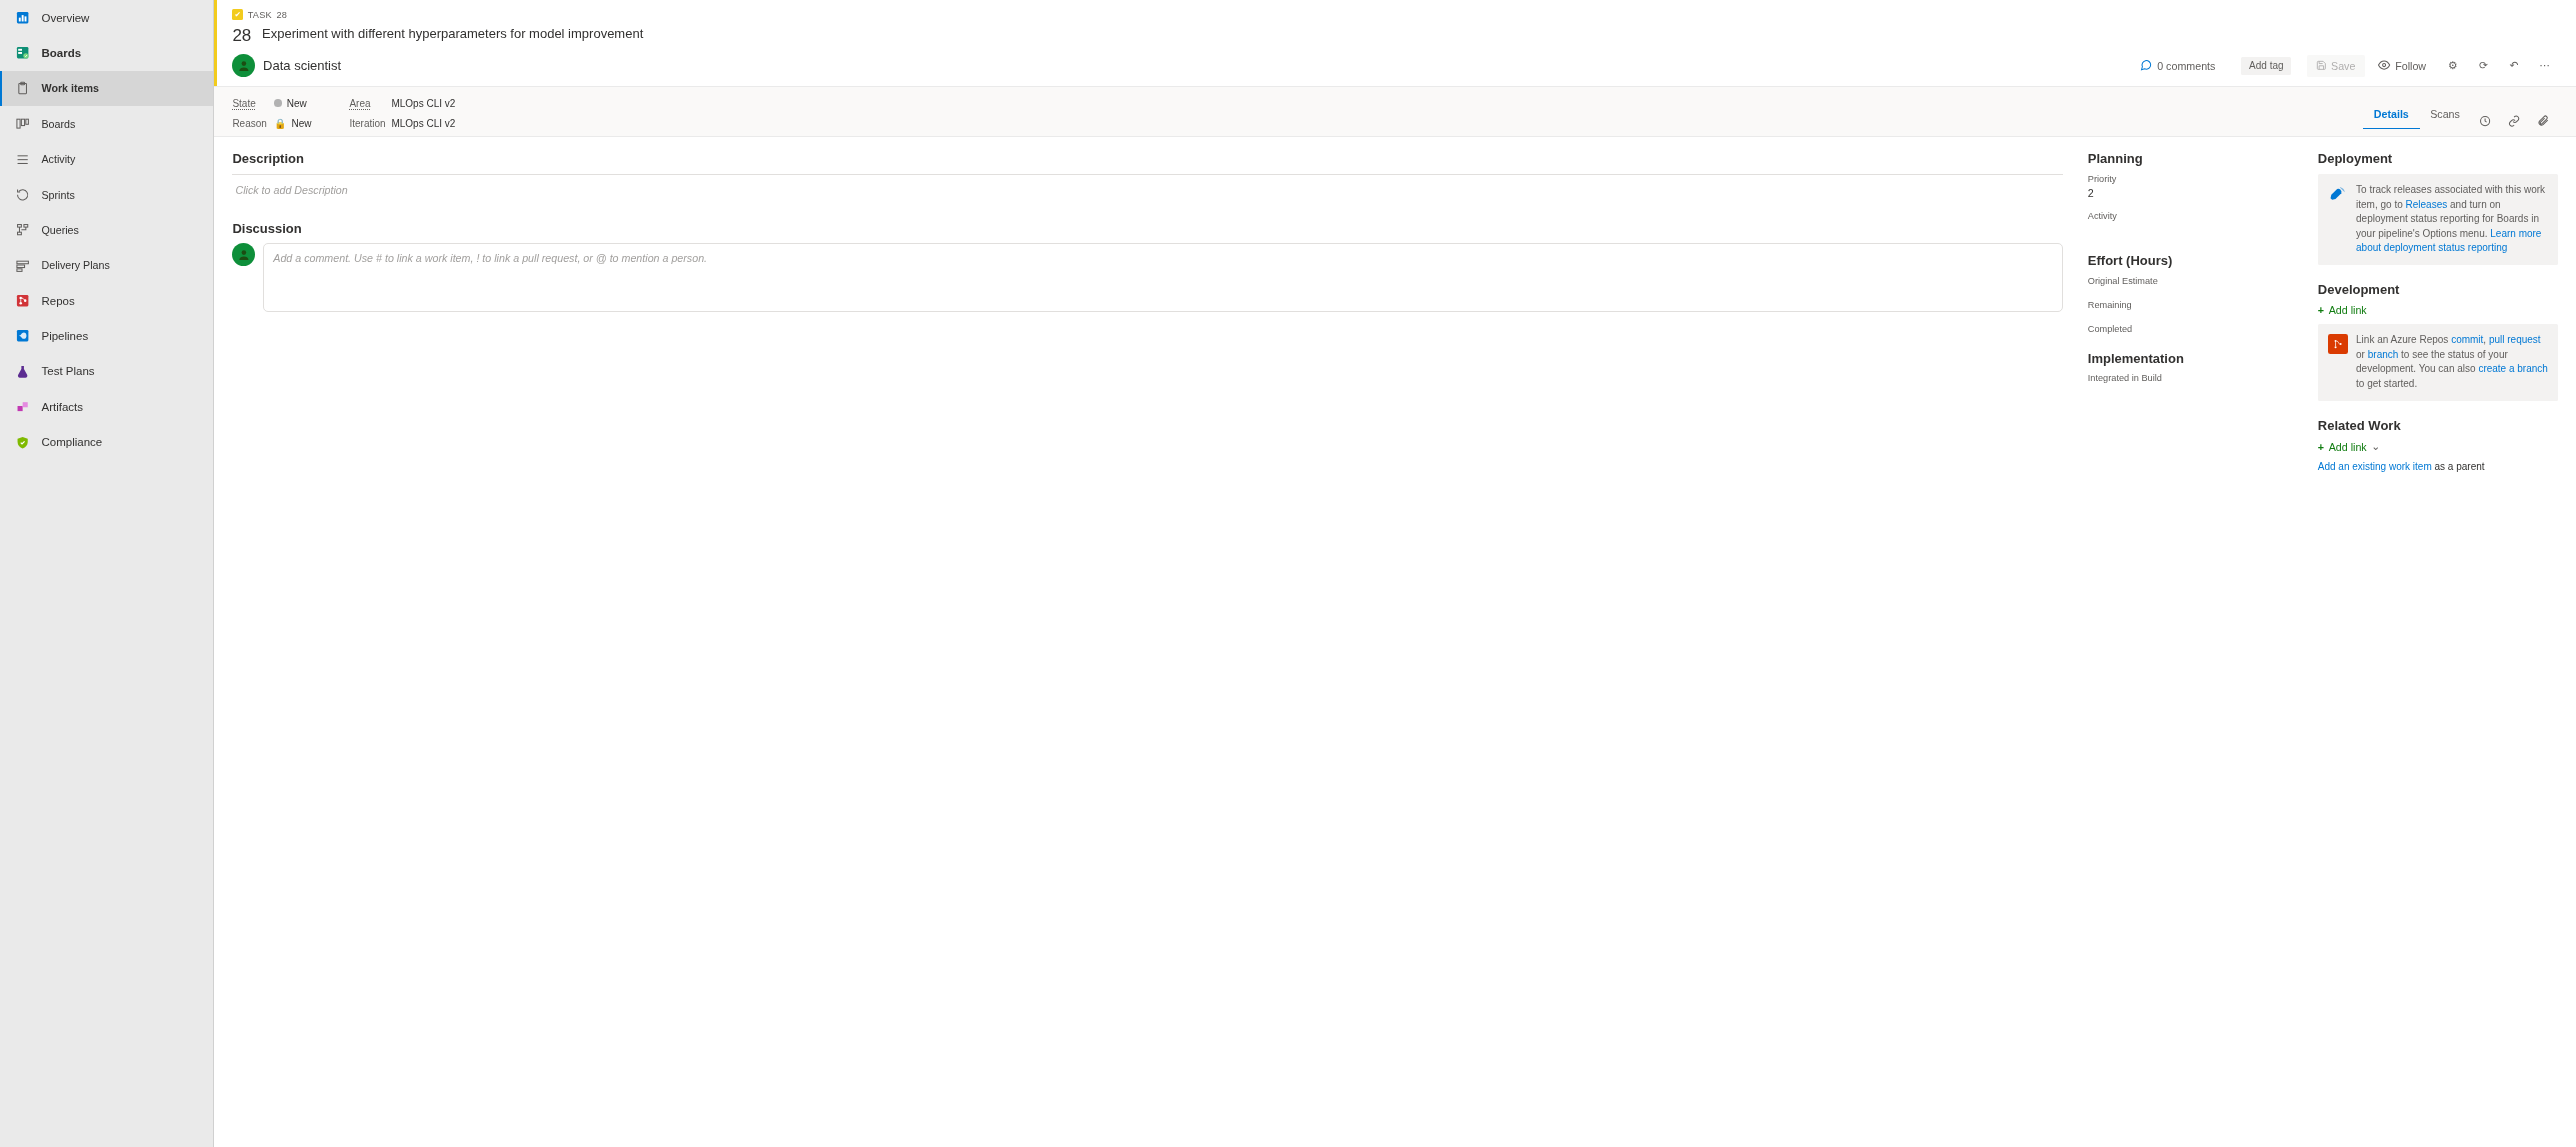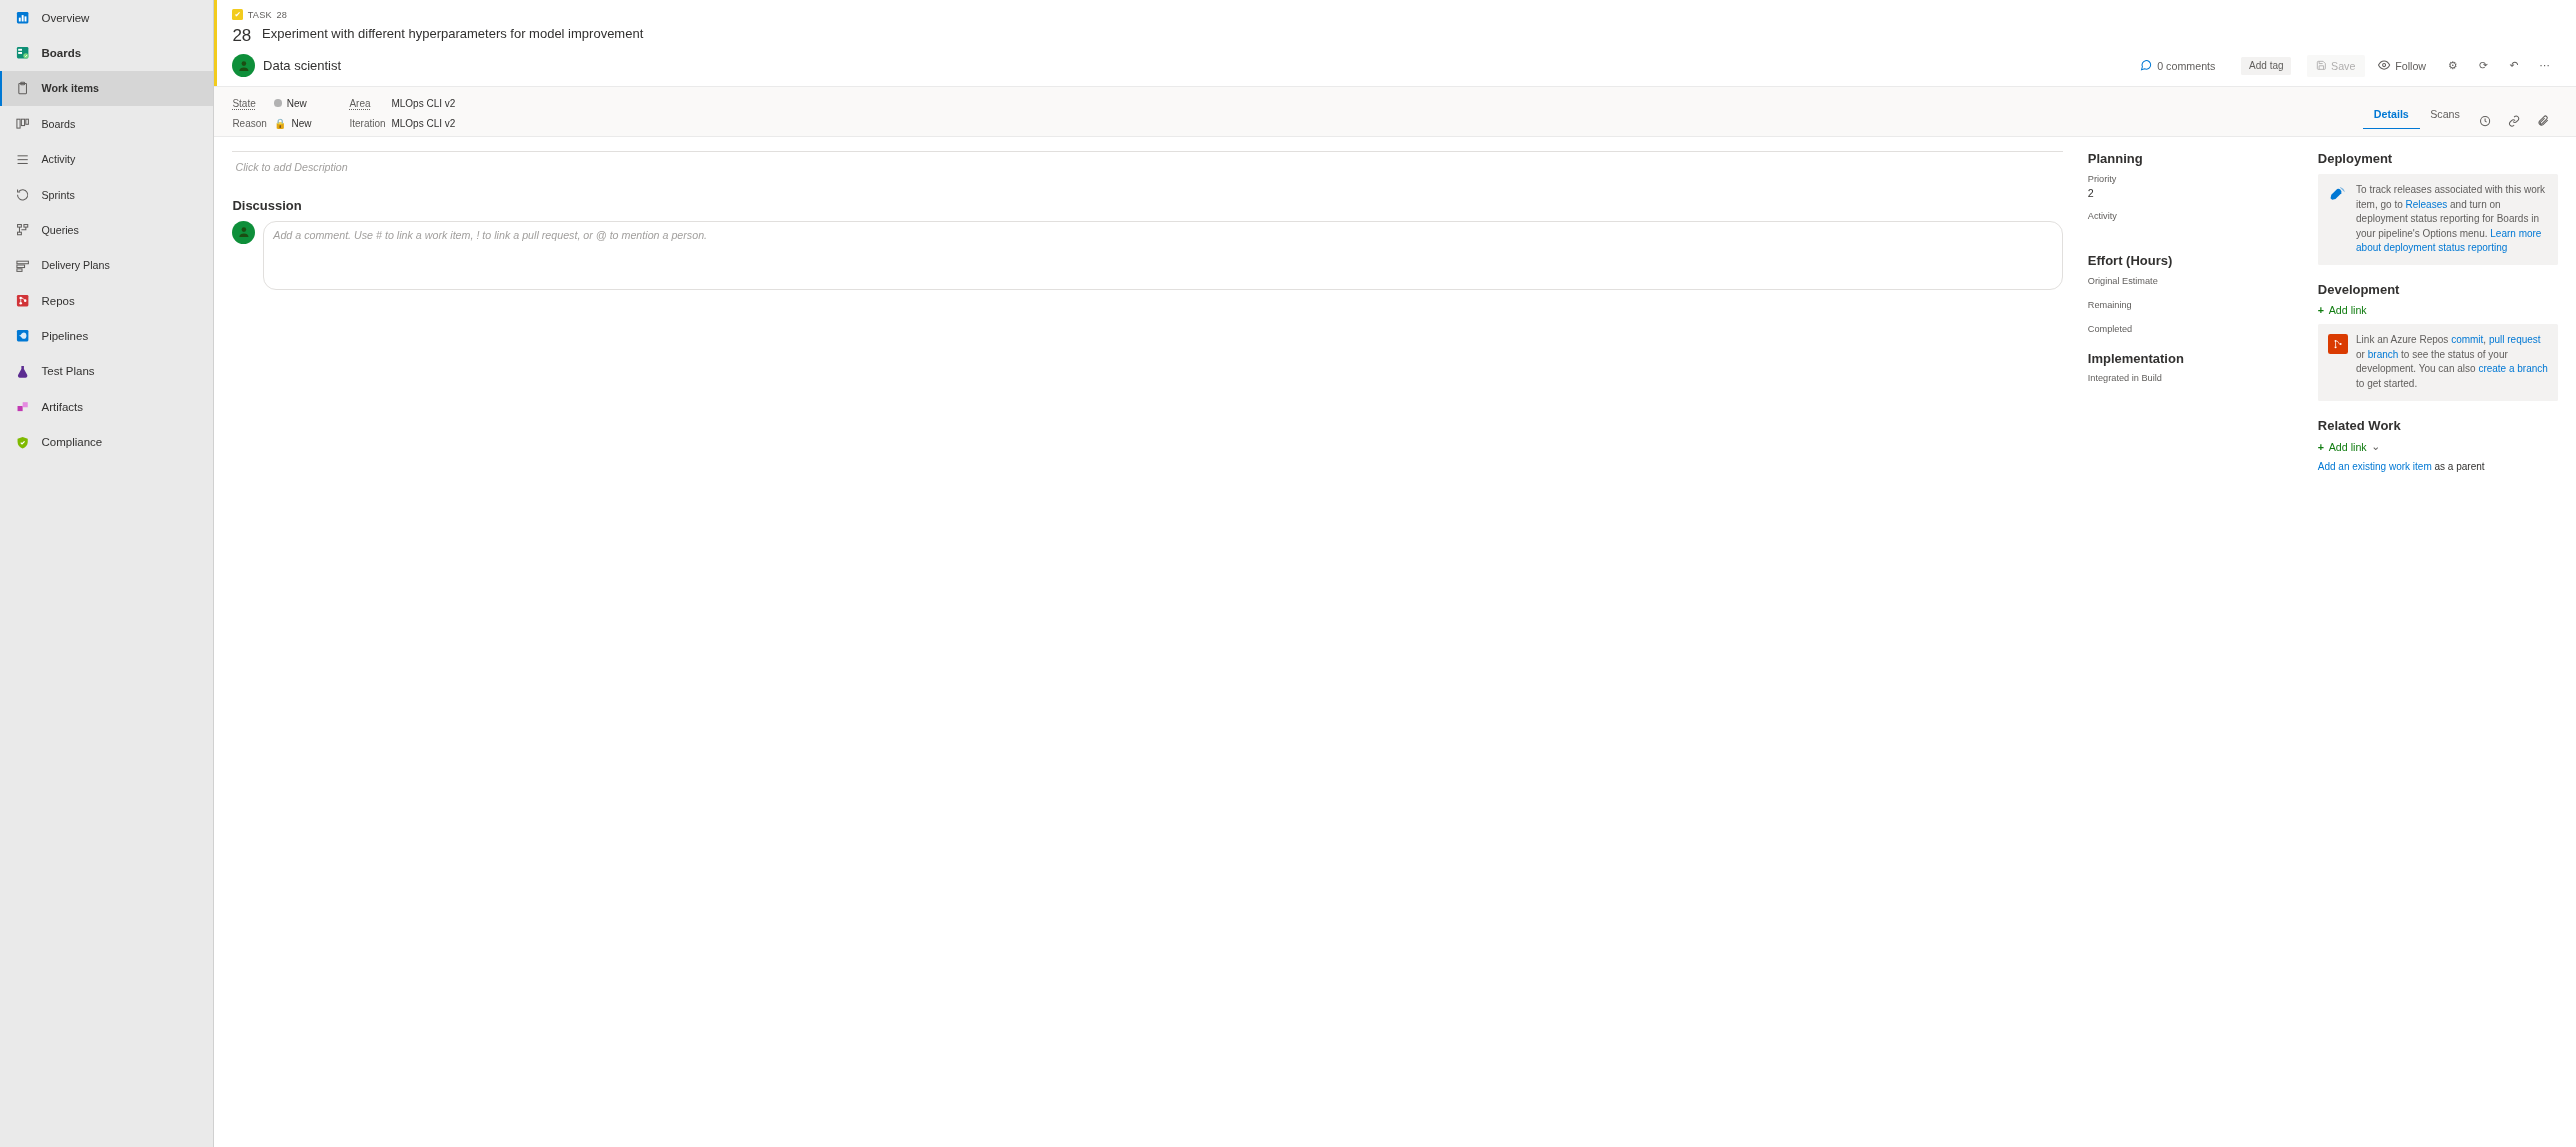--- a/index.html
+++ b/index.html
@@ -67,21 +67,21 @@
 .col-main { flex: 1 1 auto; min-width:383px; padding-left:0;}
 .col-planning { width:230px;}
 .col-right { width:252px; padding-right:0;}
 
 .section-title { font-size:13px; font-weight:600; margin-bottom:7.7px;}
 .desc-input { border-top:0.8px solid #e1dfdd; padding:9.2px 3.1px; color:#a19f9d; font-style:italic; cursor:text; margin-bottom:15.3px;}
 .small-label { font-size:9.2px; color:#605e5c; margin-bottom:3.1px;}
 .val-text { font-size:10.7px; margin-bottom:12.2px;}
 
 .discussion-box { display:flex; gap:7.7px; margin-top:7.7px;}
-.discussion-input { flex:1; border:0.8px solid #e1dfdd; border-radius:13px; padding:7.7px 9.2px; min-height:69px; color:#a19f9d; font-style:italic; cursor:text;}
+.discussion-input { flex:1; border:0.8px solid #e1dfdd; border-radius:5px; padding:7.7px 9.2px; min-height:69px; color:#a19f9d; font-style:italic; cursor:text;}
 
 .info-box { background:#f3f2f1; border-radius:1.5px; padding:9.2px; display:flex; gap:7.7px; font-size:10px; color:#605e5c; line-height:1.45;}
 .info-box-icon { width:21.4px; height:21.4px; flex-shrink:0; display:flex; align-items:center; justify-content:center;}
 .box-blue svg{fill:#0078d4;width:20px;height:20px;}
 .box-orange { width:20px;height:20px;background:#da3b01;border-radius:2.3px;display:flex;align-items:center;justify-content:center;}
 .box-orange svg{fill:#fff;width:12.2px;height:12.2px;}
 .link-text { color:#0078d4; cursor:pointer;}
 .add-link-row{display:flex;align-items:center;gap:4.6px;color:#107c10;cursor:pointer;font-size:10.7px;margin:6.1px 0 7.7px;}
 .add-link-row .plus{font-weight:bold;}
 .sub-section{margin-bottom:17px;}
@@ -356,20 +356,21 @@
               <path d="M21 10l-9 9a5 5 0 0 1-7-7l9-9a3.5 3.5 0 0 1 5 5l-9 9a2 2 0 0 1-3-3l8-8"></path>
             </svg>
         </span>
       </div>
     </div>
   </div>
 
   <div class="body-region">
 
     <div class="col col-main">
+      <div class="section-title">Description</div>
       <div class="desc-input">Click to add Description</div>
 
       <div class="section-title">Discussion</div>
       <div class="discussion-box">
         <span class="avatar">
           <svg viewBox="0 0 24 24">
               <circle cx="12" cy="8" r="4"></circle>
               <path d="M4 21c0-4 4-6 8-6s8 2 8 6"></path>
             </svg>
         </span>

